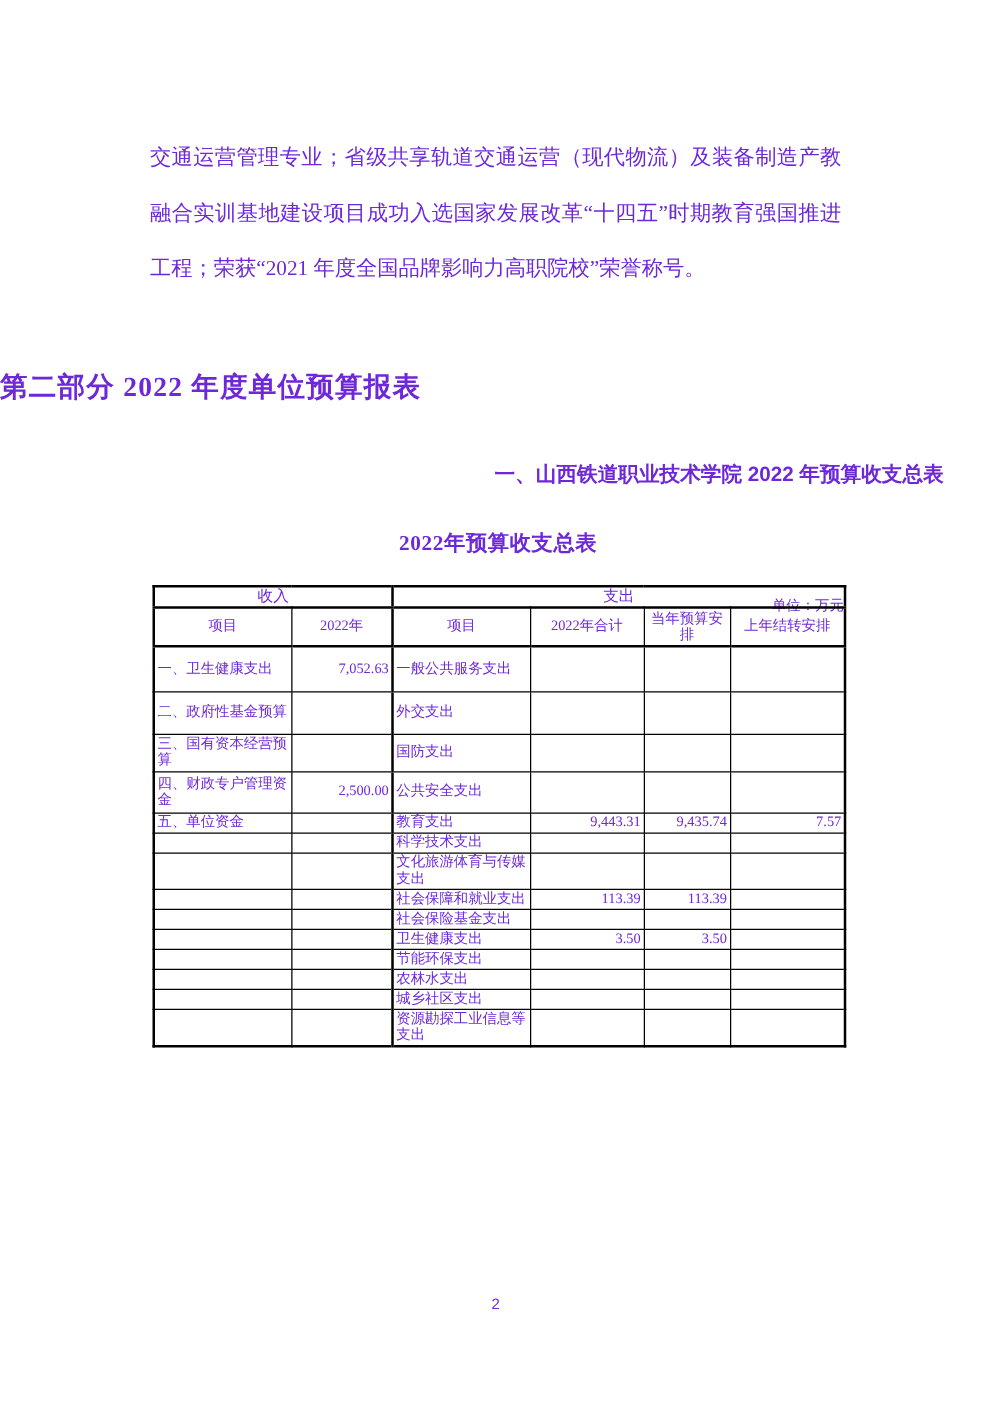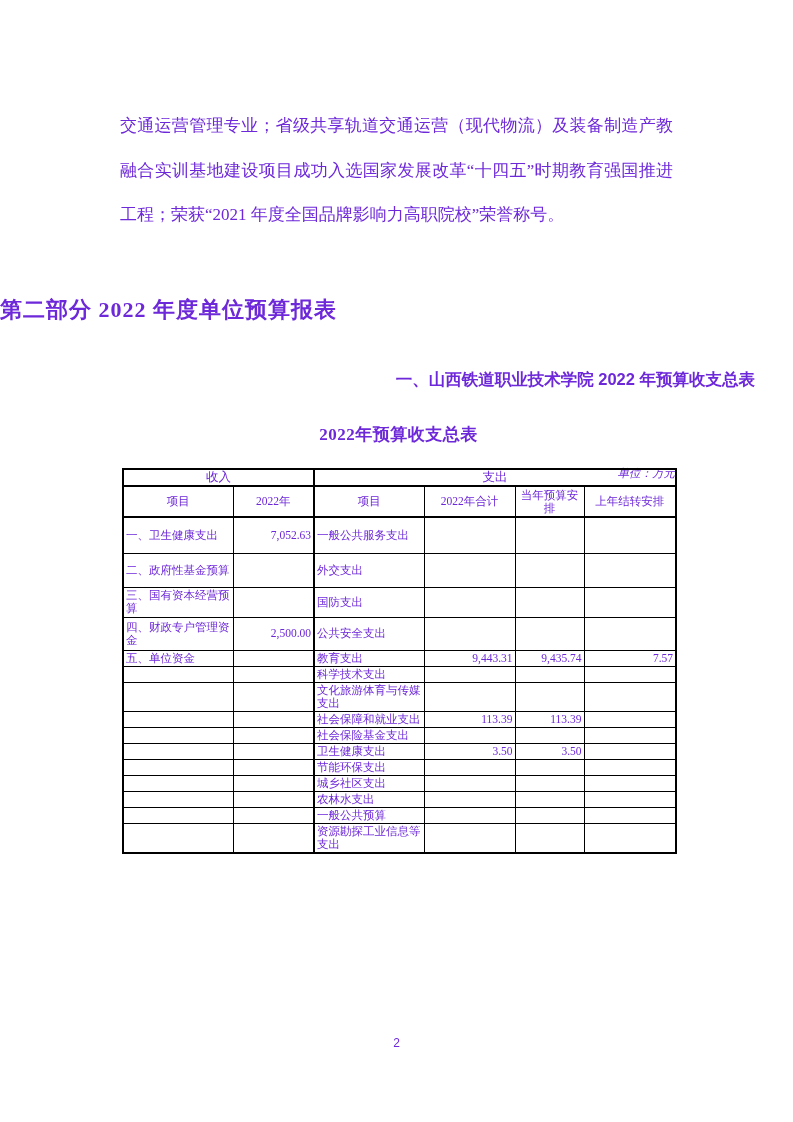--- a/index.html
+++ b/index.html
@@ -21,21 +21,21 @@
     position:absolute; left:155px; top:369px; width:600px;
     font-size:16.5px; font-weight:bold;
     font-family:"Liberation Sans","DejaVu Sans",sans-serif;
     text-align:right;
   }
   .tbl-title {
     position:absolute; left:122px; top:423px; width:553px; text-align:center;
     font-size:17px; font-weight:bold; letter-spacing:0.5px;
   }
   .unit {
-    position:absolute; right:118px; top:466px; font-size:11.5px;font-style:italic;
+    position:absolute; right:118px; top:477px; font-size:11.5px;
   }
   table.budget {
     position:absolute; left:122px; top:468px; width:553px;
     border-collapse:collapse; border:2px solid #000;
     font-size:11.5px; table-layout:fixed;
   }
   .budget th, .budget td {
     border:1px solid #000; padding:1px 2px; line-height:13px;
     font-weight:normal; vertical-align:middle; overflow:hidden;
     word-break:break-all;
@@ -191,42 +191,34 @@
 
   <tr>
     <td class="t"></td>
     <td class="n"></td>
     <td class="t">节能环保支出</td>
     <td class="n"></td>
     <td class="n"></td>
     <td class="n"></td>
   </tr>
 
+
+  <tr>
+    <td class="t"></td>
+    <td class="n"></td>
+    <td class="t">农林水支出</td>
+    <td class="n"></td>
+    <td class="n"></td>
+    <td class="n"></td>
+  </tr>
+
   <tr>
     <td class="t"></td>
     <td class="n"></td>
     <td class="t">城乡社区支出</td>
-    <td class="n"></td>
-    <td class="n"></td>
-    <td class="n"></td>
-  </tr>
-
-  <tr>
-    <td class="t"></td>
-    <td class="n"></td>
-    <td class="t">农林水支出</td>
-    <td class="n"></td>
-    <td class="n"></td>
-    <td class="n"></td>
-  </tr>
-
-  <tr>
-    <td class="t"></td>
-    <td class="n"></td>
-    <td class="t">一般公共预算</td>
     <td class="n"></td>
     <td class="n"></td>
     <td class="n"></td>
   </tr>
 
   <tr>
     <td class="t"></td>
     <td class="n"></td>
     <td class="t">资源勘探工业信息等支出</td>
     <td class="n"></td>

